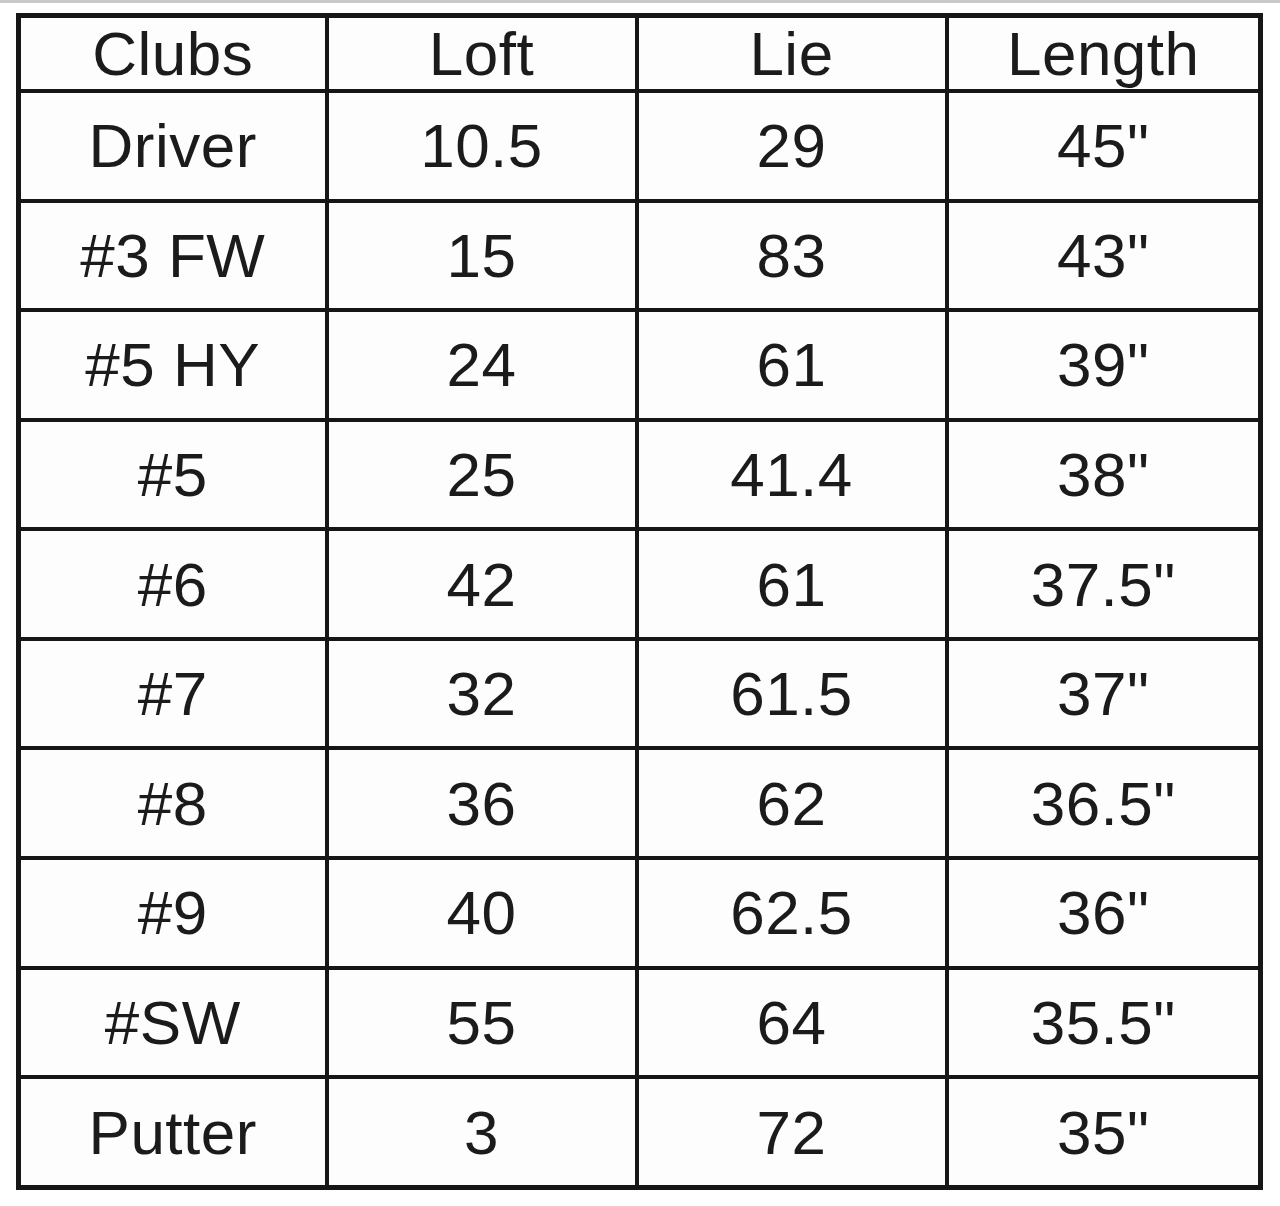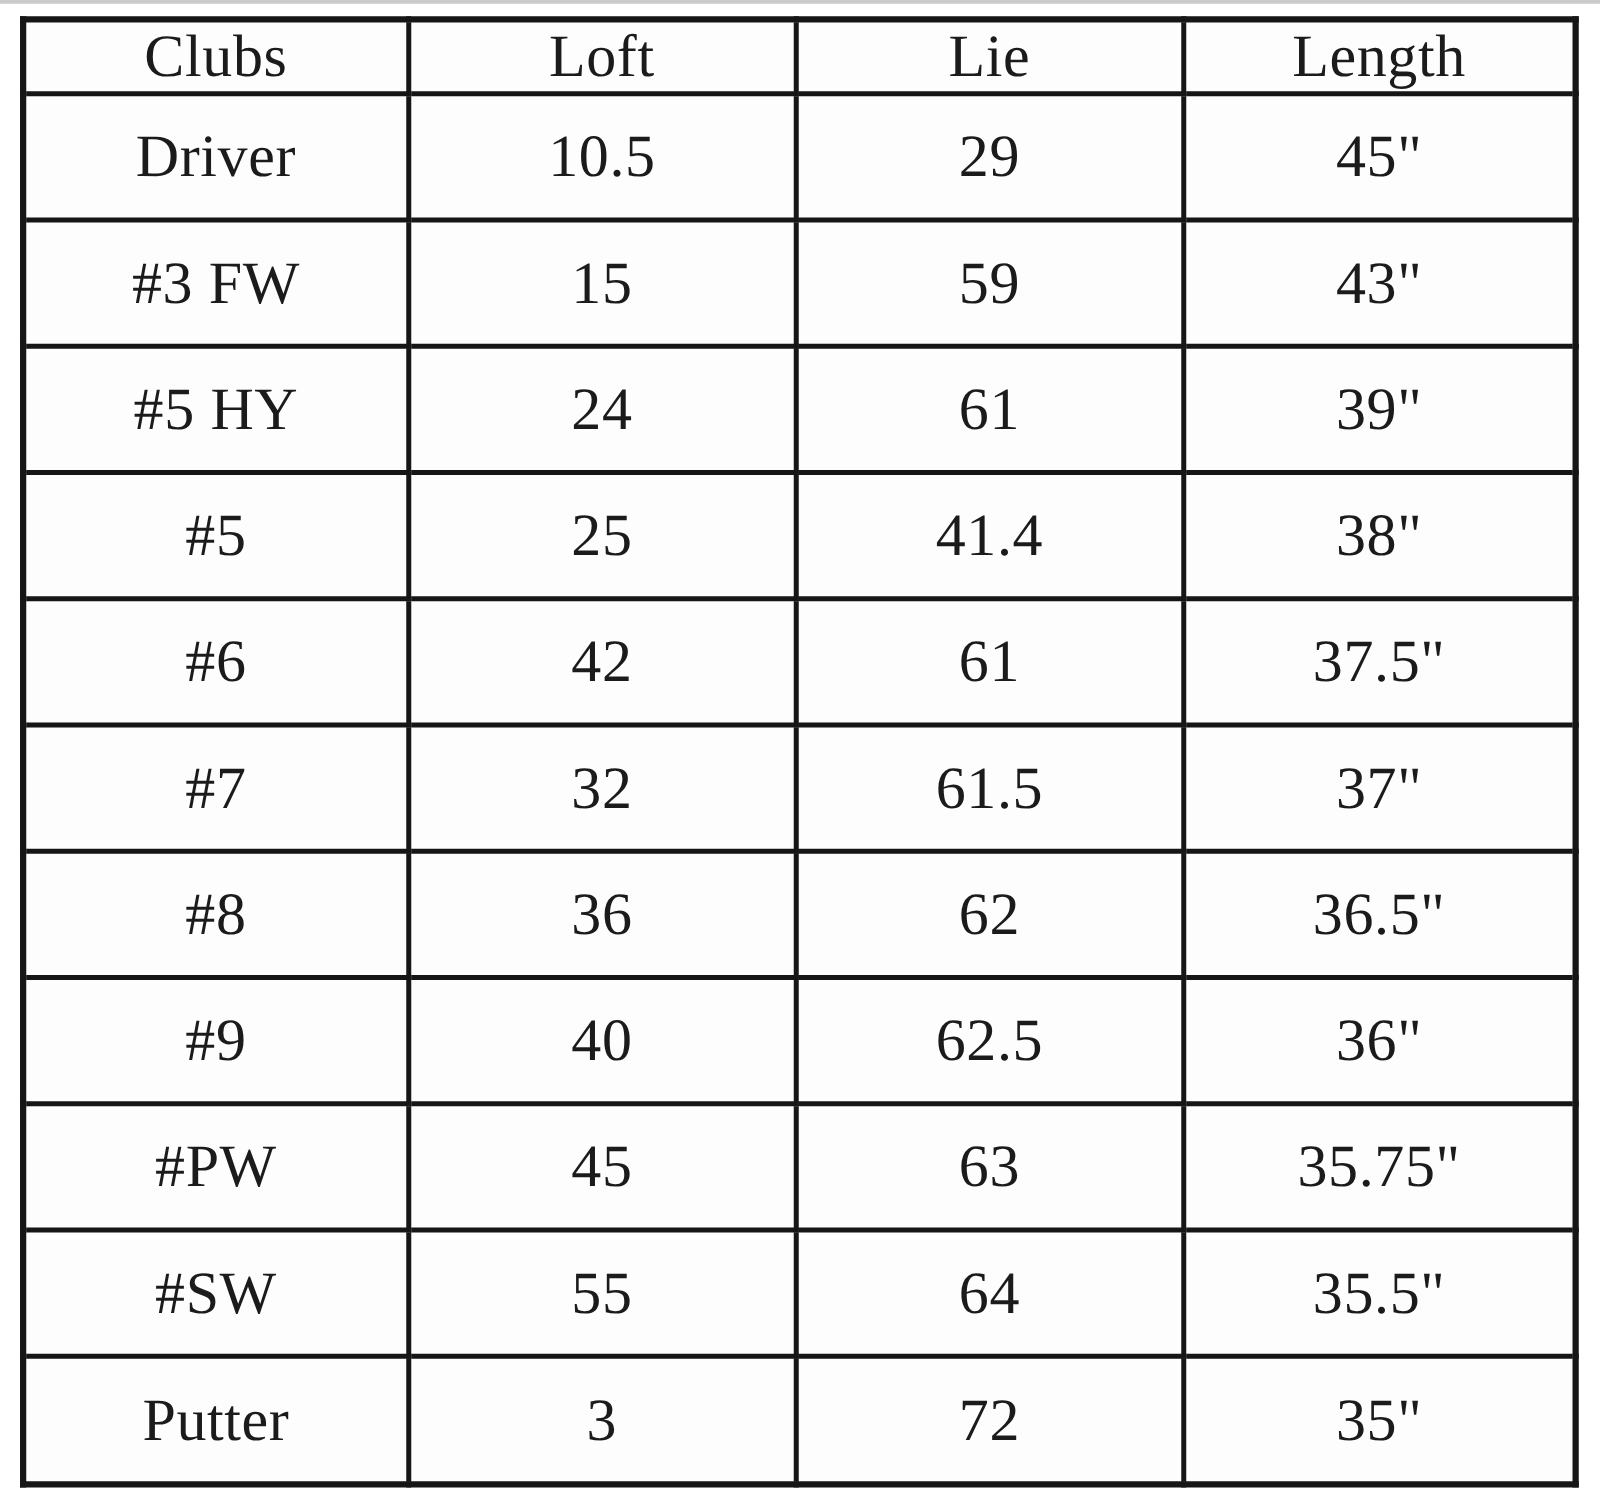--- a/index.html
+++ b/index.html
@@ -24,22 +24,22 @@
     background: rgba(115, 115, 115, 0.38);
   }
   table.spec-table {
     position: absolute;
     left: 16px;
     top: 13px;
     width: 1242px;
     height: 1177px;
     border-collapse: collapse;
     table-layout: fixed;
-    font-family: Liberation Serif, serif;
-    font-size: 48px;
+    font-family: Liberation Sans, sans-serif;
+    font-size: 62px;
     font-weight: 400;
     color: #1b1b1b;
     border: 5px solid #161616;
   }
   table.spec-table th,
   table.spec-table td {
     border: 4px solid #161616;
     background: #fdfdfd;
     text-align: center;
     vertical-align: middle;
@@ -71,21 +71,21 @@
     <tbody id="table-body">
         <tr>
           <td>Driver</td>
           <td>10.5</td>
           <td>29</td>
           <td>45"</td>
         </tr>
         <tr>
           <td>#3 FW</td>
           <td>15</td>
-          <td>59</td>
+          <td>83</td>
           <td>43"</td>
         </tr>
         <tr>
           <td>#5 HY</td>
           <td>24</td>
           <td>61</td>
           <td>39"</td>
         </tr>
         <tr>
           <td>#5</td>
@@ -111,26 +111,20 @@
           <td>62</td>
           <td>36.5"</td>
         </tr>
         <tr>
           <td>#9</td>
           <td>40</td>
           <td>62.5</td>
           <td>36"</td>
         </tr>
         <tr>
-          <td>#PW</td>
-          <td>45</td>
-          <td>63</td>
-          <td>35.75"</td>
-        </tr>
-        <tr>
           <td>#SW</td>
           <td>55</td>
           <td>64</td>
           <td>35.5"</td>
         </tr>
         <tr>
           <td>Putter</td>
           <td>3</td>
           <td>72</td>
           <td>35"</td>

